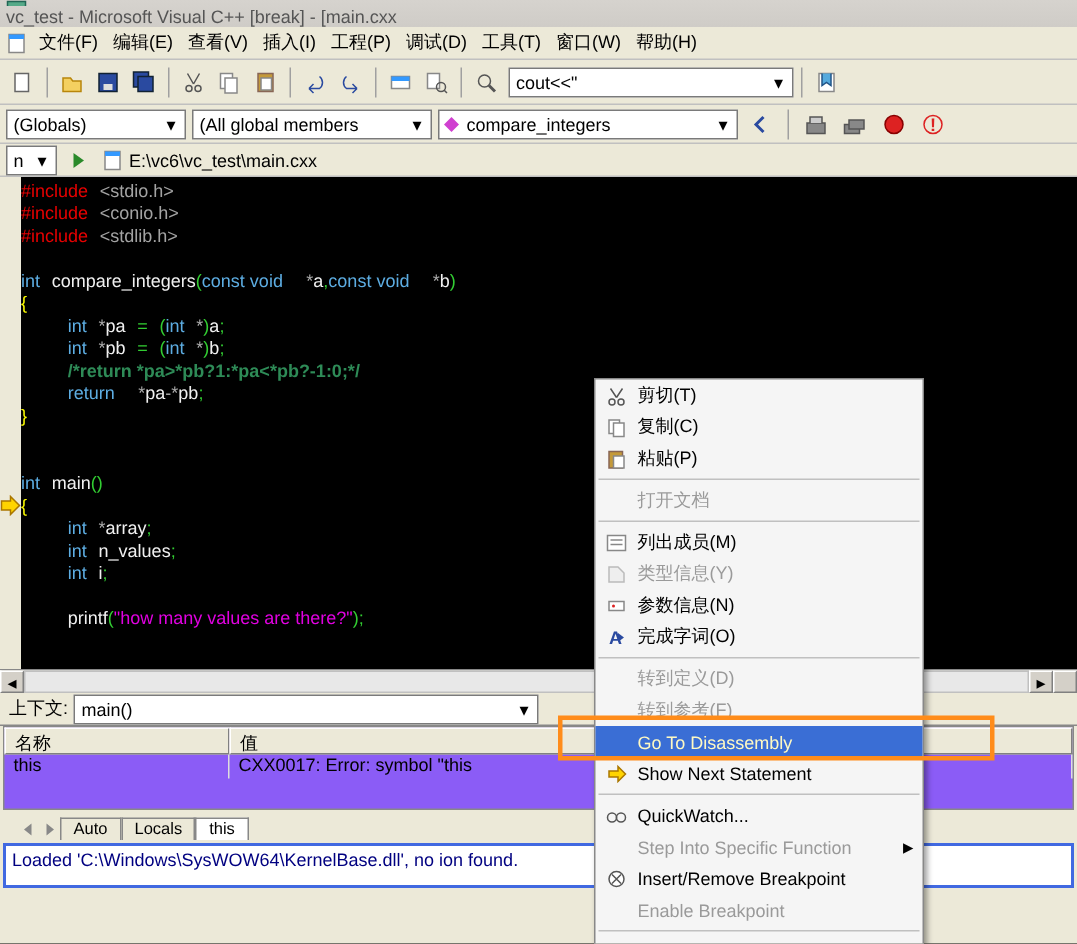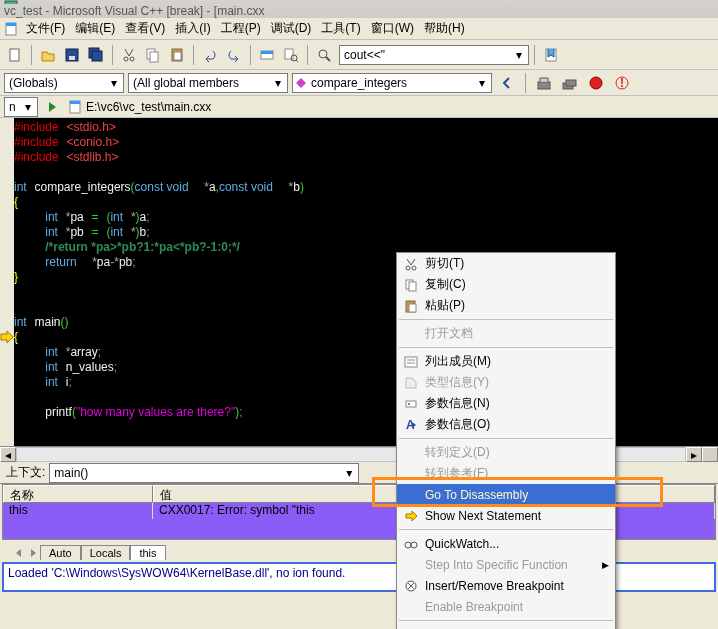--- a/index.html
+++ b/index.html
@@ -14,21 +14,21 @@
   .dd { border:1px solid #7a7a7a; background:#fff; height:20px; display:flex; align-items:center; padding:0 2px; }
   .dd .ddtxt { flex:1; padding:0 2px; }
   .dd .ddarr { width:14px; text-align:center; color:#000; }
   .selectorbar { height:26px; display:flex; align-items:center; padding:0 4px; gap:4px; border-bottom:1px solid #c0c0c0; }
   .pathbar { height:22px; display:flex; align-items:center; padding:0 4px; gap:4px; border-bottom:1px solid #c0c0c0; }
   .codearea { background:#000; height:328px; position:relative; overflow:hidden; }
   .gutter { position:absolute; left:0; top:0; bottom:0; width:14px; background:#ece9d8; }
   .gutter .arrow { position:absolute; left:0; width:14px; height:14px; }
   pre.code { position:absolute; left:14px; top:2px; right:0; font-family: "Courier New", monospace; font-size:13px; line-height:15px; color:#fff; white-space:pre; }
   .kw-pre { color:#e60000; }
-  .kw-inc { color:#ef4444; }
+  .kw-inc { color:#a3a3a3; }
   .kw-blue { color:#5dade2; }
   .kw-name { color:#f0f0f0; }
   .kw-paren { color:#32cd32; }
   .kw-star { color:#aaa; }
   .kw-punc { color:#32cd32; }
   .kw-cmt { color:#2e8b57;font-weight:bold; }
   .kw-str { color:#e000e0; }
   .kw-yellow { color:#ffff00; }
   .hscroll { height:16px; background:#ece9d8; border-top:1px solid #888; display:flex; }
   .hscroll .tk { background:#d4d0c8; border:1px solid #fff; border-right-color:#808080; border-bottom-color:#808080; width:16px; display:flex; align-items:center; justify-content:center; }
@@ -364,21 +364,21 @@
       </span>
       <span class="lbl">参数信息(N)</span>
     </div>
   <div class="row">
       <span class="mic">
         <svg width="14" height="14">
           <text x="2" y="11" font-size="9" font-weight="bold" fill="#2a4aa0">A</text>
           <path d="M8 4l4 3-4 3z" fill="#2a4aa0"></path>
         </svg>
       </span>
-      <span class="lbl">参数信息(O)</span>
+      <span class="lbl">完成字词(O)</span>
     </div>
   <div class="sep"></div>
   <div class="row disabled">
       <span class="mic"></span>
       <span class="lbl">转到定义(D)</span>
     </div>
   <div class="row disabled">
       <span class="mic"></span>
       <span class="lbl">转到参考(F)</span>
     </div>

